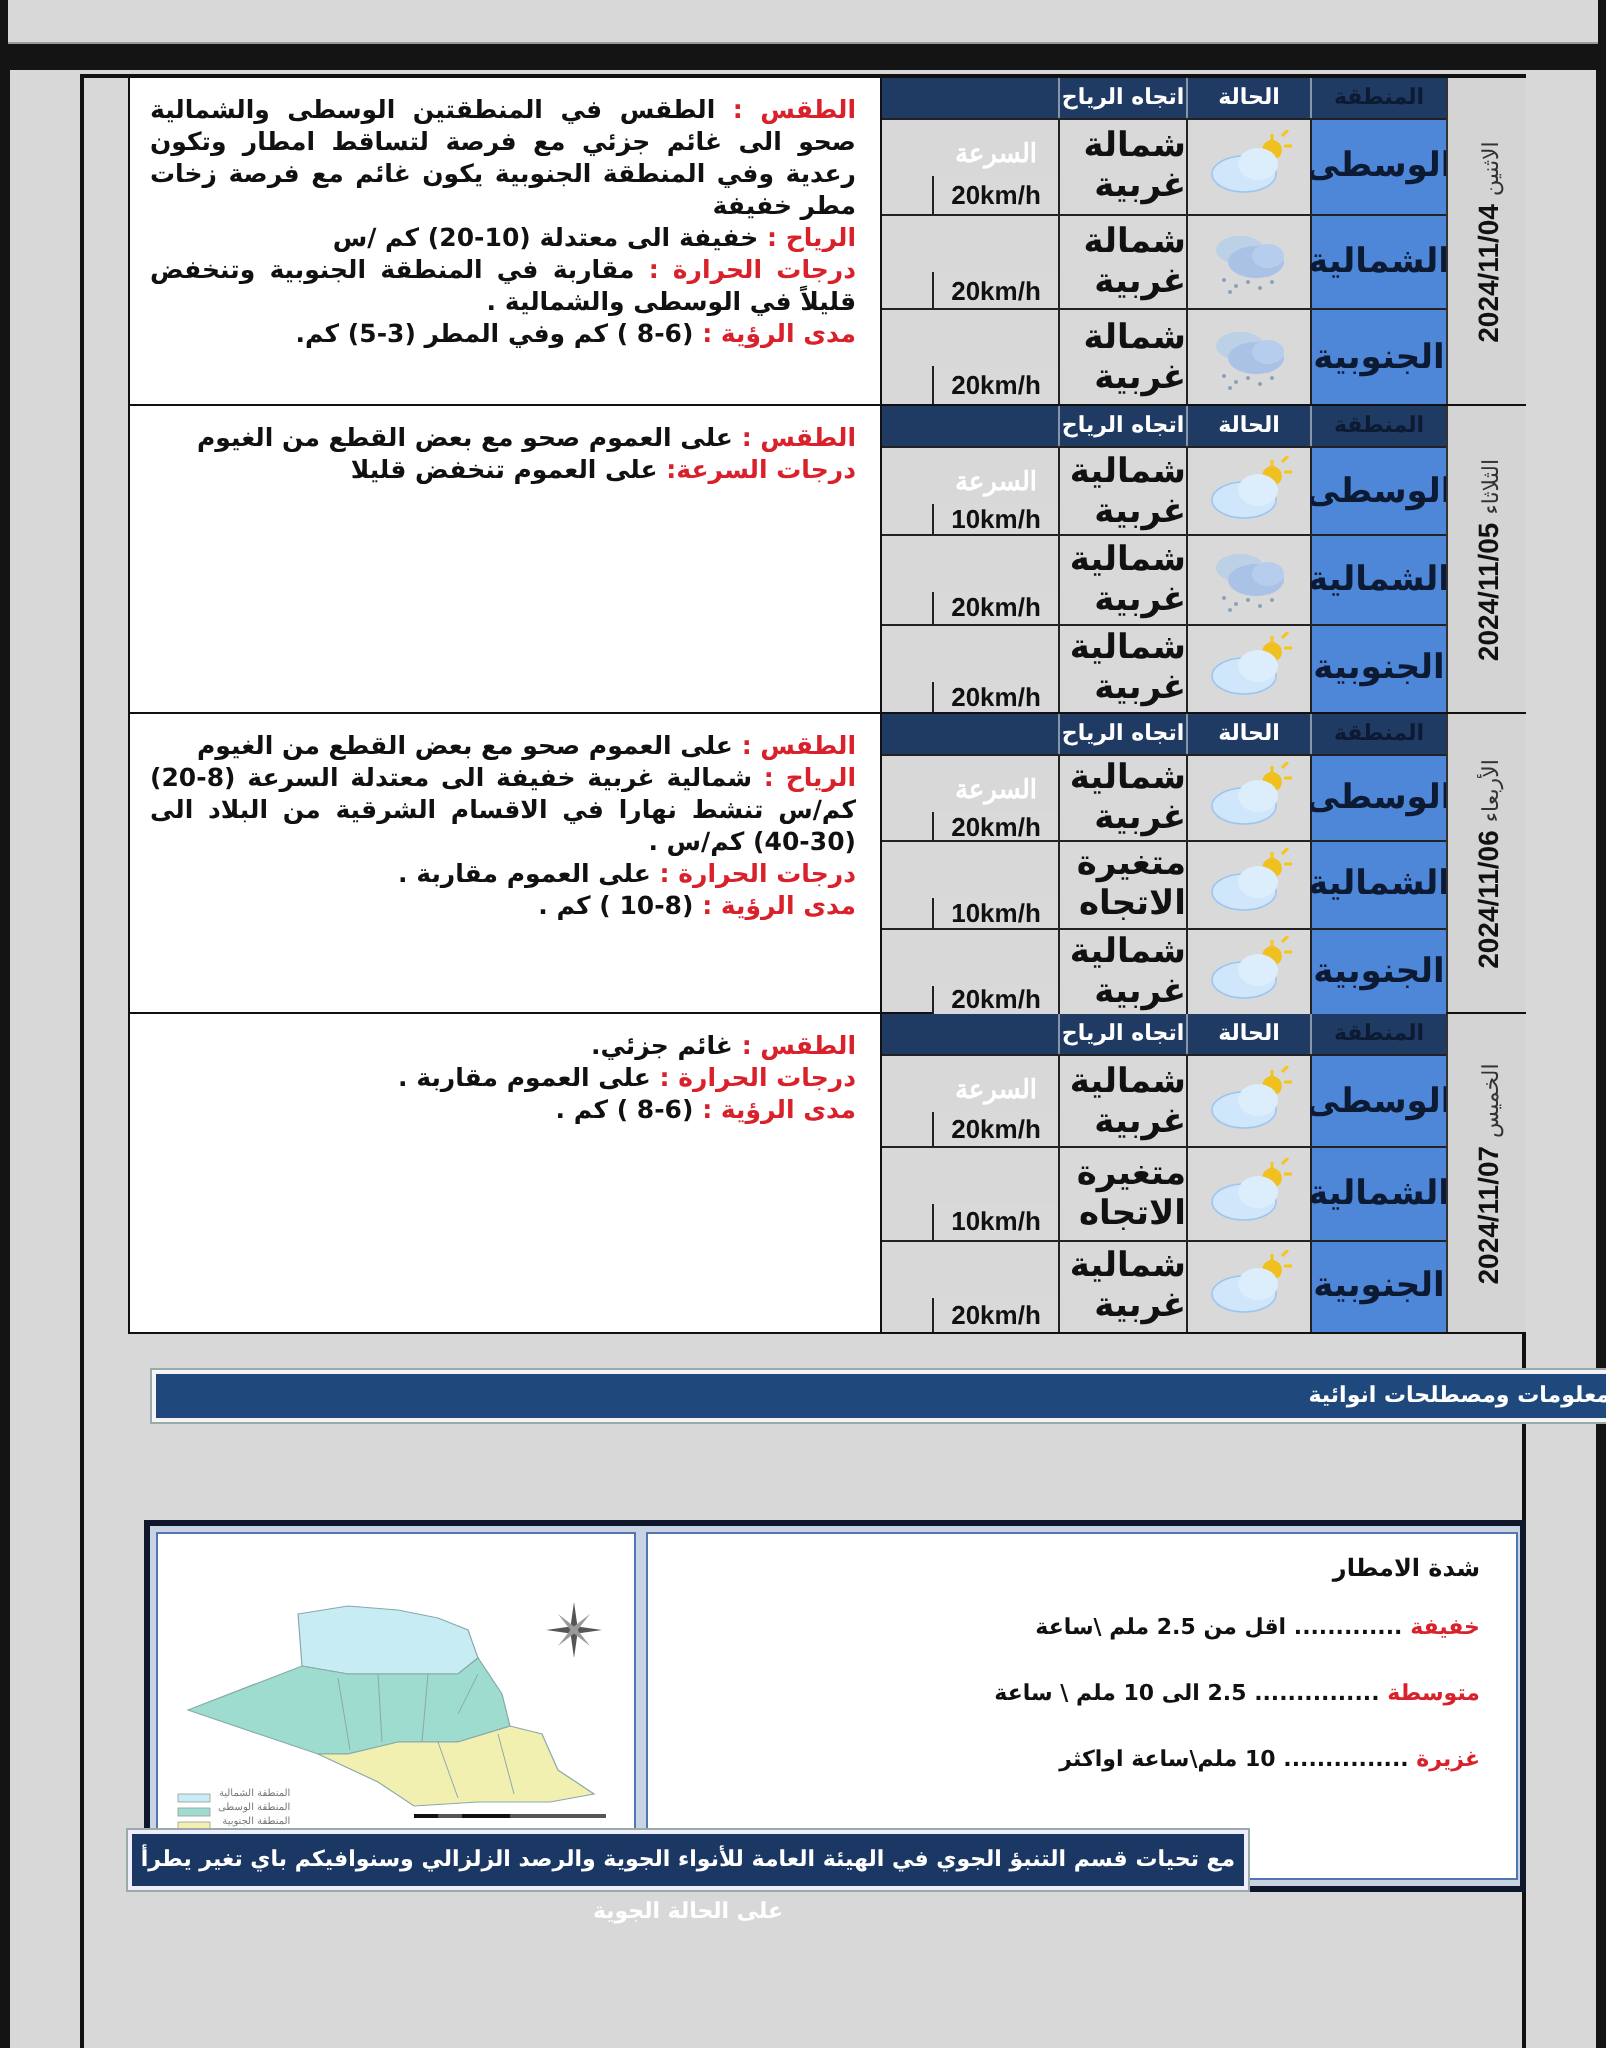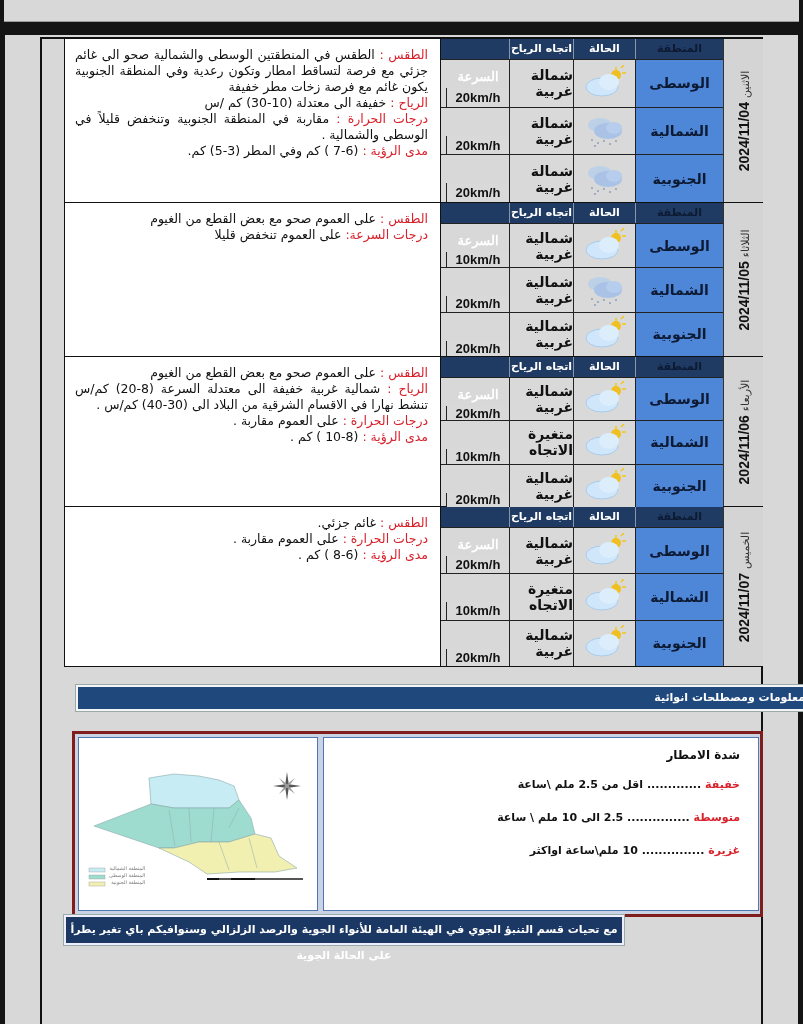--- a/index.html
+++ b/index.html
@@ -13,32 +13,32 @@
   .day { position: absolute; left: 22px; width: 699px; display: flex; flex-direction: row-reverse; border-bottom: 1.5px solid #111; }
   .date-col { width: 40px; background: #d4d4d4; border-left: 1.5px solid #333; position: relative; }
   .date-col .date-text { position: absolute; left: 50%; top: 50%; transform: translate(-50%, -50%) rotate(-90deg); white-space: nowrap; font-size: 14px; color: #111; direction: rtl; font-family: "Liberation Sans", sans-serif; }
   .date-col .date-text b { font-weight: bold; }
   .date-col .date-text .dayname { font-size: 11px; color: #333; margin-left: 4px; }
 
   .table { width: 283px; display: flex; flex-direction: column; border-left: 1.5px solid #111; }
   .thead { display: flex; flex-direction: row-reverse; height: 20px; background: #1f3b63; }
   .thead div { color: #fff; font-size: 11px; font-weight: bold; text-align: center; line-height: 20px; border-left: 1px solid #8896aa; direction: rtl; }
   .trow { display: flex; flex-direction: row-reverse; border-top: 1px solid #222; }
-  .trow > div { display: flex; align-items: center; justify-content: center; border-left: 1px solid #222; font-size: 14px; font-weight: bold; color: #111; direction: rtl; }
-  .c-region { width: 88px; background: #4f87d8; color: #0d1a33 !important; }
+  .trow > div { display: flex; align-items: center; justify-content: center; border-left: 1px solid #222; font-size: 17px; font-weight: bold; color: #111; direction: rtl; }
+  .c-region { width: 68px; background: #4f87d8; color: #0d1a33 !important; }
   .c-state { width: 62px; background: #d9d9d9; position: relative; }
   .c-dir { width: 64px; background: #d9d9d9; }
   .c-speed { width: 63px; background: #d9d9d9; font-family: Liberation Sans, sans-serif; font-size: 13px !important; direction: ltr !important; margin-top: 28px; }
 
-  .desc { flex: 1; background: #fff; padding: 8px 12px 6px 10px; direction: rtl; text-align: justify; font-size: 12.5px; font-weight: normal; line-height: 16px; color: #111; border-left: 1.5px solid #111; }
+  .desc { flex: 1; background: #fff; padding: 8px 12px 6px 10px; direction: rtl; text-align: justify; font-size: 12.5px; font-weight: bold; line-height: 16px; color: #111; border-left: 1.5px solid #111; }
   .desc .lbl { color: #d9212b; }
 
   .info-header { position: absolute; left: 34px; top: 646px; width: 739px; height: 26px; background: #1f497d; border: 2px solid #f4f4f4; outline: 1px solid #9aa; color: #fff; font-size: 11px; direction: rtl; padding-right: 8px; line-height: 22px; font-weight: bold; }
 
-  .info-box { position: absolute; left: 30px; top: 692px; width: 691px; height: 186px; background: #c9d3e3; border: 3px solid #7f1d1d; display: flex; }
+  .info-box { position: absolute; left: 30px; top: 721px; width: 691px; height: 186px; background: #c9d3e3; border: 3px solid #0f172a; display: flex; }
   .map-box { position: absolute; left: 3px; top: 3px; width: 240px; height: 174px; background: #fff; border: 1px solid #4f77b2; }
   .rain-box { position: absolute; left: 248px; top: 3px; width: 436px; height: 174px; background: #fff; border: 1px solid #4f77b2; direction: rtl; padding: 10px 18px; font-size: 11px; font-weight: bold; color: #111; }
   .rain-box .title { font-size: 12px; margin-bottom: 16px; }
   .rain-box .row { margin-bottom: 20px; }
   .rain-box .row .lbl { color: #d9212b; }
 
   .footer-banner { position: absolute; left: 22px; top: 876px; width: 560px; height: 30px; background: #1b3764; border: 2px solid #eef; outline: 1px solid #9aa; color: #fff; font-size: 11px; font-weight: bold; direction: rtl; text-align: center; line-height: 26px; }
 
   svg.wicon { display: block; }
 </style>
@@ -114,23 +114,23 @@
                     <circle cx="13" cy="33" r="1"></circle>
                   </g>
                 </svg>
               </div>
               <div class="c-dir">شمالة غربية</div>
               <div class="c-speed">20km/h</div>
             </div>
           </div>
           <div class="desc">
             <div><span class="lbl">الطقس :</span><span> الطقس في المنطقتين الوسطى والشمالية صحو الى غائم جزئي مع فرصة لتساقط امطار وتكون رعدية وفي المنطقة الجنوبية يكون غائم مع فرصة زخات مطر خفيفة</span></div>
-            <div><span class="lbl">الرياح :</span><span> خفيفة الى معتدلة (10-30) كم /س</span></div>
+            <div><span class="lbl">الرياح :</span><span> خفيفة الى معتدلة (10-20) كم /س</span></div>
             <div><span class="lbl">درجات الحرارة :</span><span> مقاربة في المنطقة الجنوبية وتنخفض قليلاً في الوسطى والشمالية .</span></div>
-            <div><span class="lbl">مدى الرؤية :</span><span> (6-7 ) كم وفي المطر (3-5) كم.</span></div>
+            <div><span class="lbl">مدى الرؤية :</span><span> (6-8 ) كم وفي المطر (3-5) كم.</span></div>
           </div>
         </div>
         <div class="day" style="top: 164px; height: 154px;">
           <div class="date-col">
             <div class="date-text"><span class="dayname">الثلاثاء</span><b style="direction: ltr; unicode-bidi: embed;">2024/11/05</b></div>
           </div>
           <div class="table">
             <div class="thead">
               <div class="c-region" style="background: transparent; color: rgb(255, 255, 255);">المنطقة</div>
               <div class="c-state" style="background: transparent; color: rgb(255, 255, 255);">الحالة</div>

